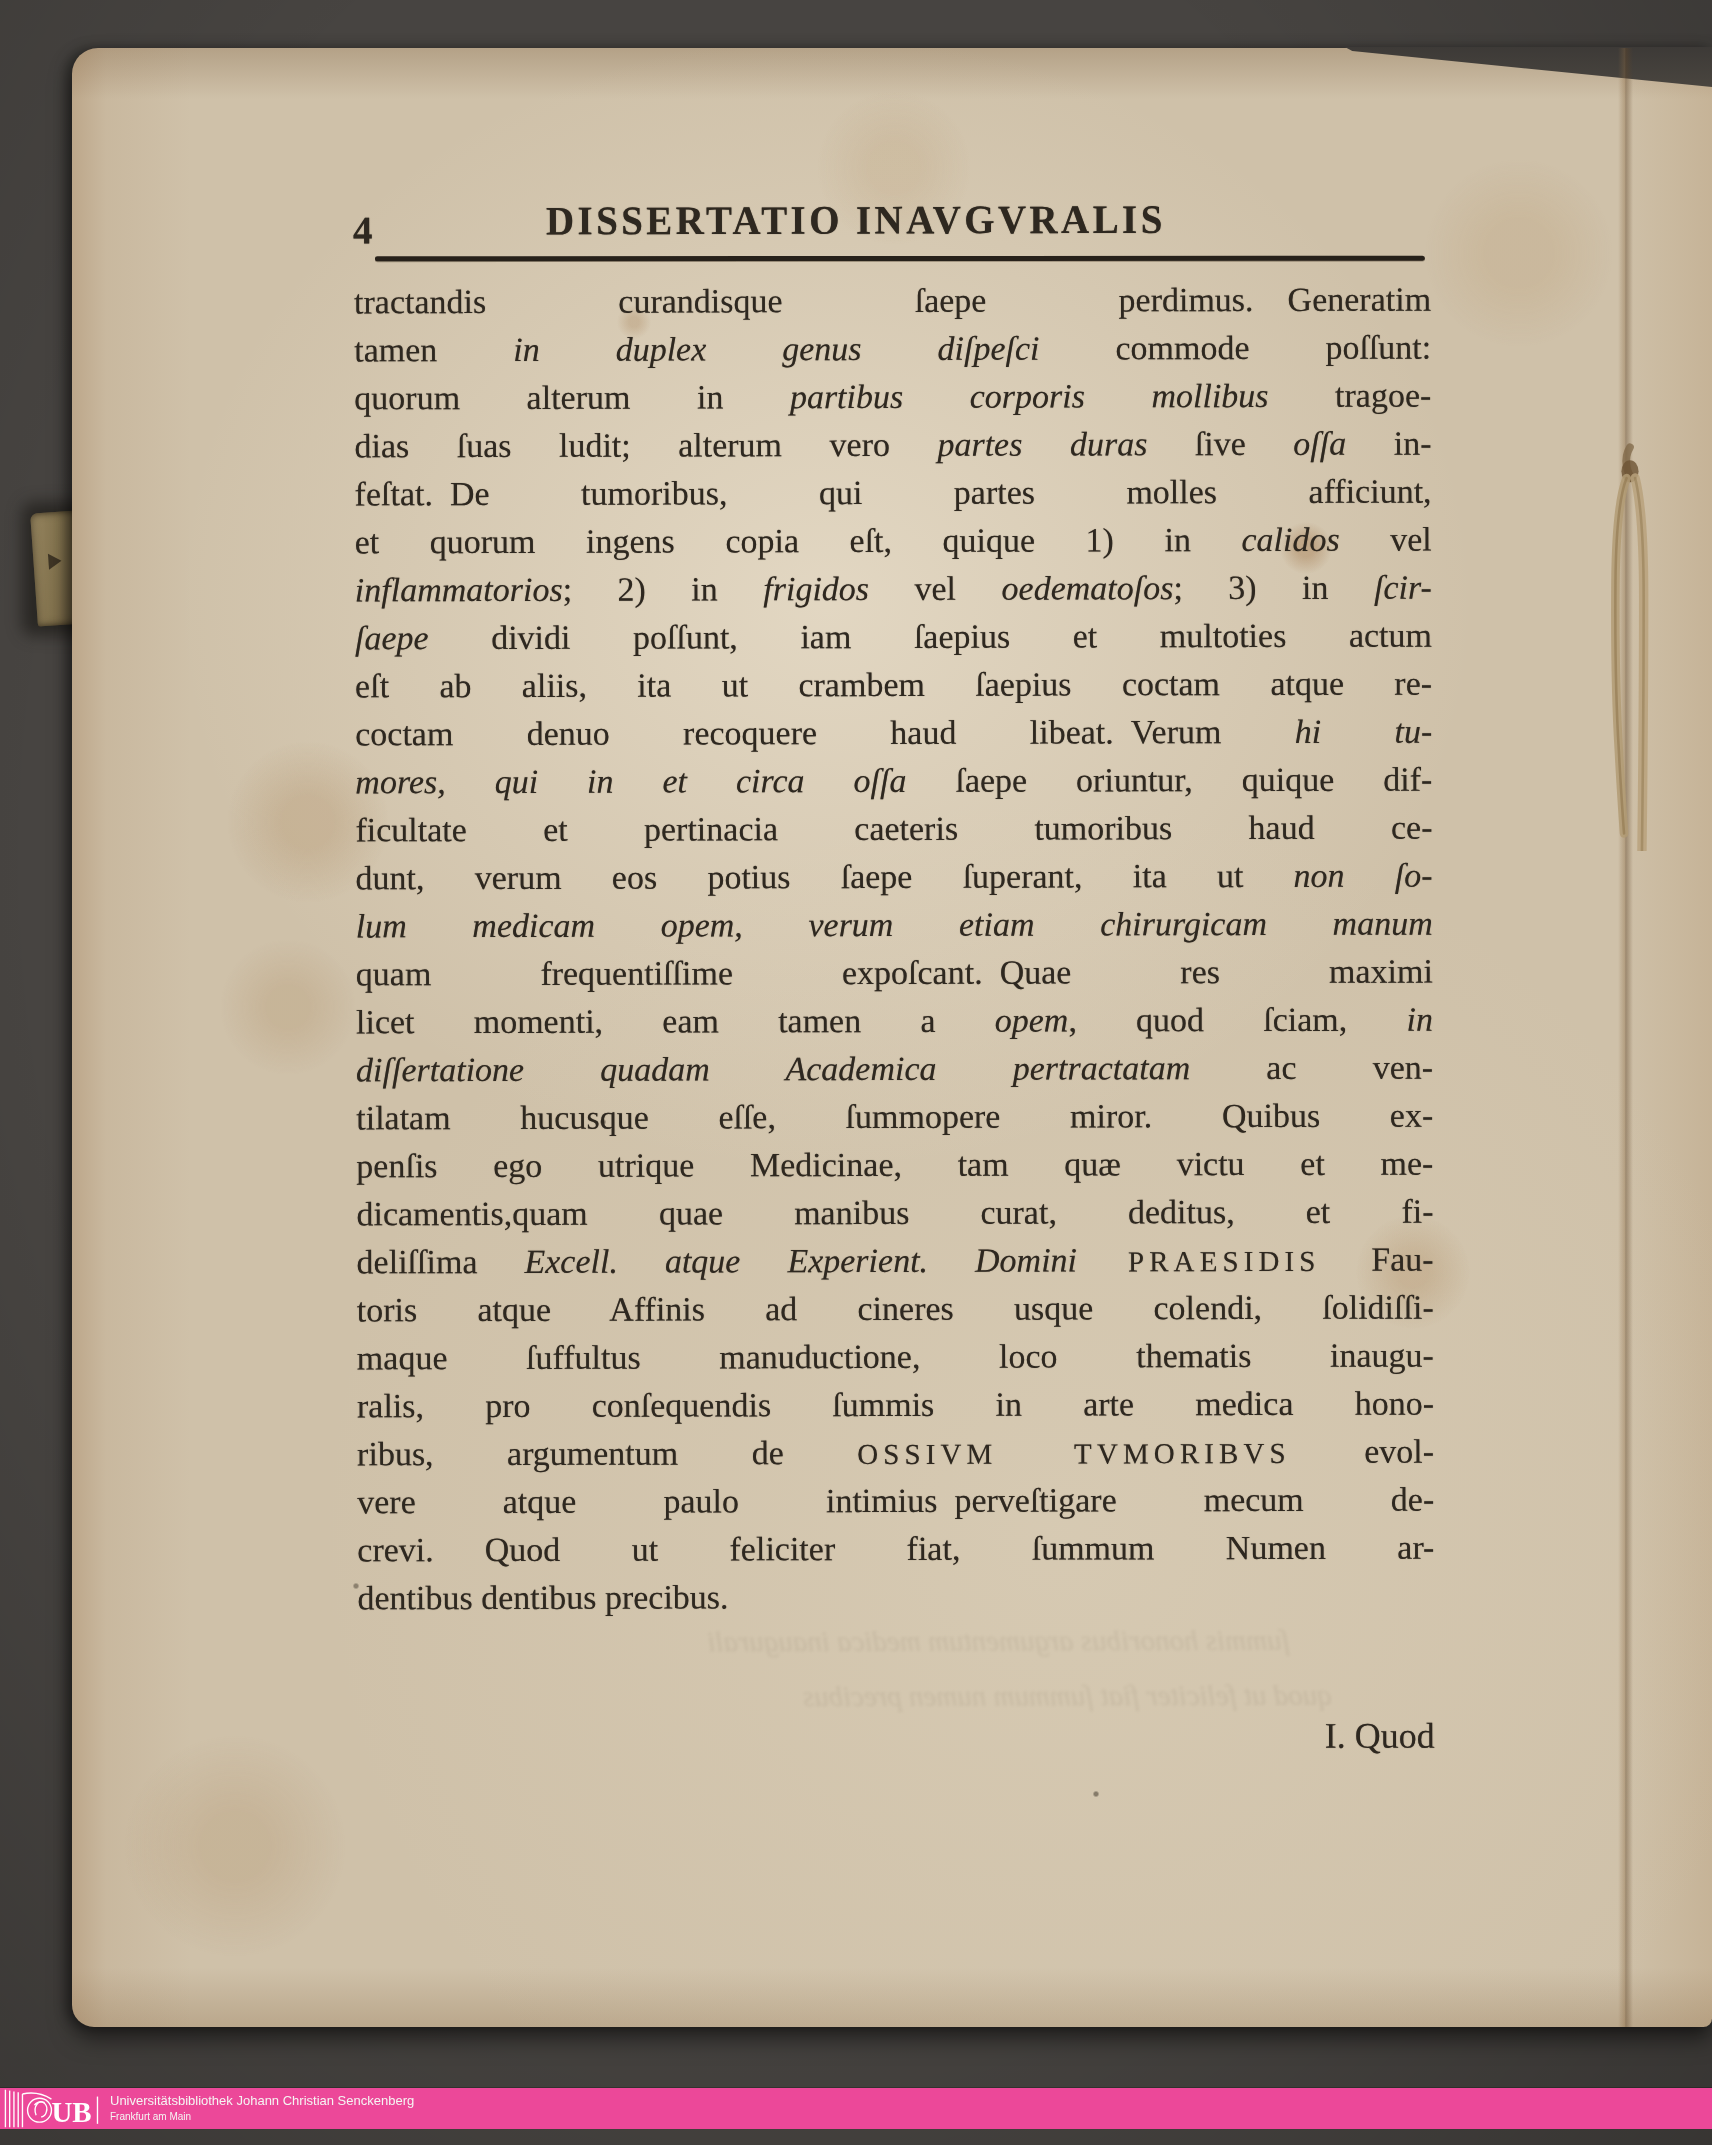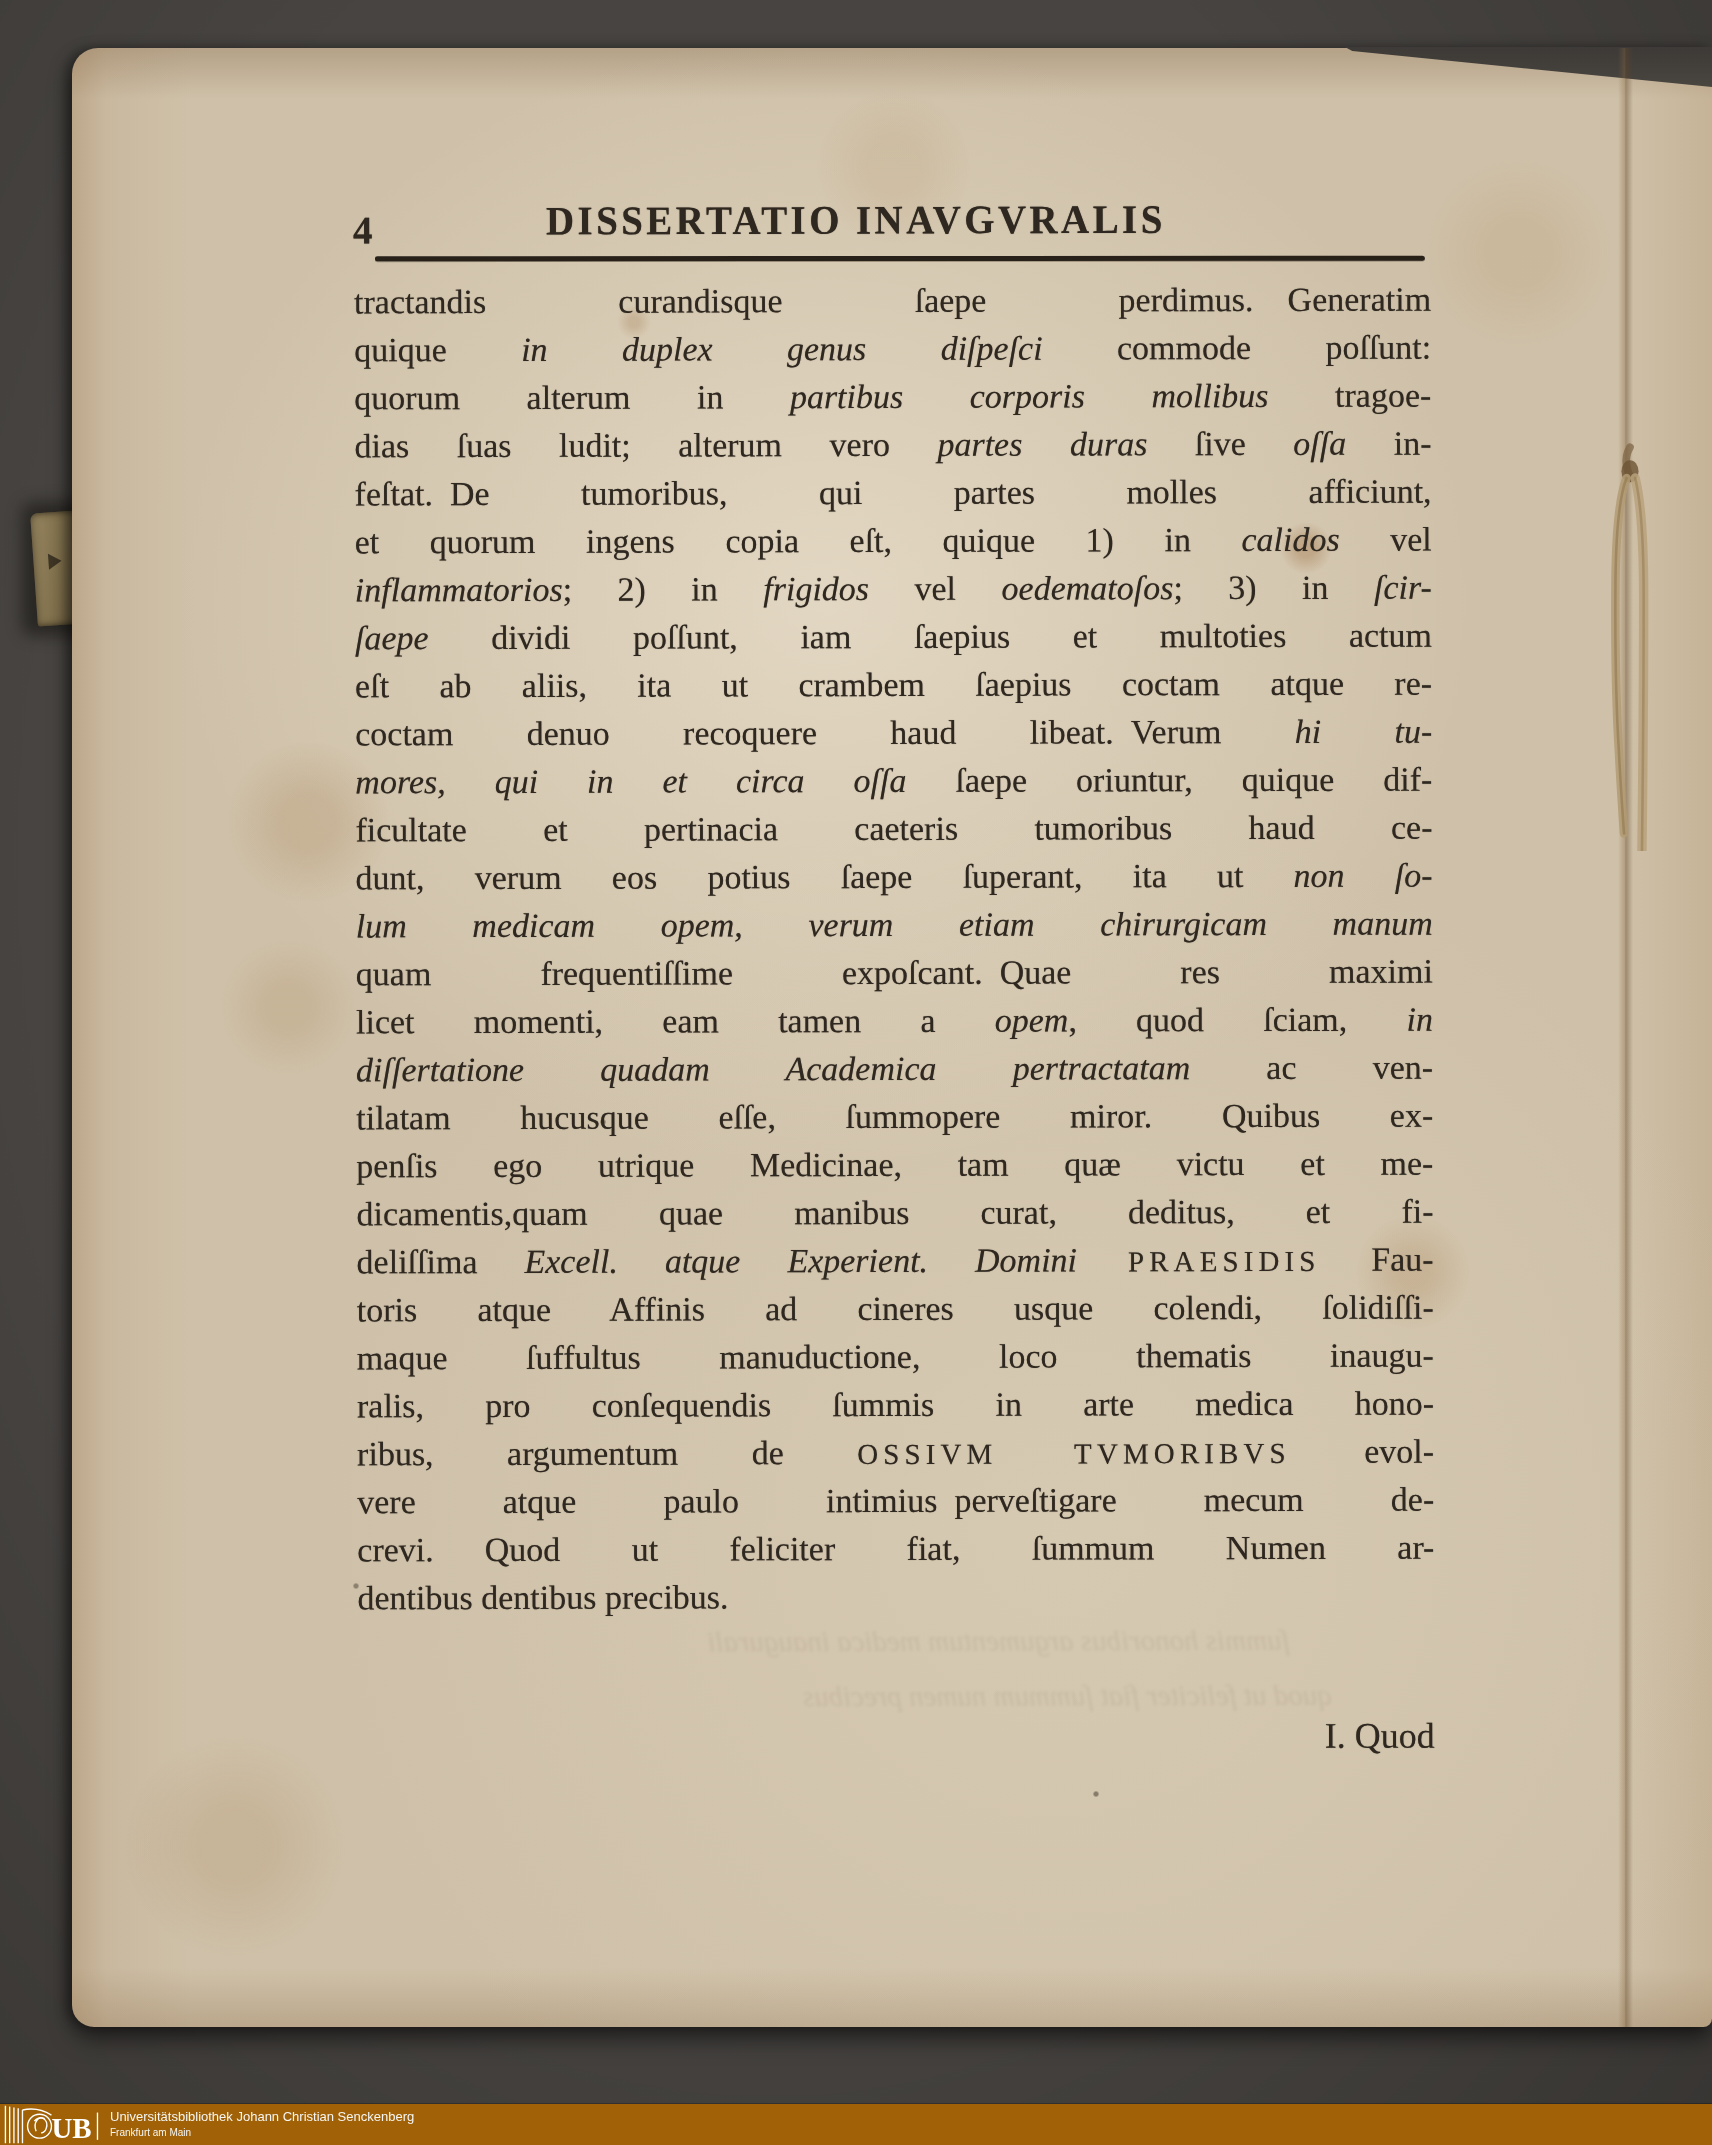--- a/index.html
+++ b/index.html
@@ -66,21 +66,21 @@
   .just{text-align:justify;text-align-last:justify;}
   .i{font-style:italic;}
   .sc{font-size:29px;letter-spacing:5.1px;}
   .catchword{position:absolute;left:284px;top:1668px;width:1077px;text-align:right;font-size:36px;
     text-shadow:0 0 0.9px rgba(40,30,20,.55);}
   .showthrough{position:absolute;font-size:29px;font-style:italic;color:#5a4c38;opacity:0.10;
     transform:scaleX(-1);filter:blur(1.7px);white-space:nowrap;overflow:hidden;}
   .st1{left:411px;top:1577px;width:805px;}
   .st2{left:368px;top:1632px;width:890px;}
   
-  .footer-bar{position:absolute;left:0;bottom:0;width:1712px;height:41px;background:#a16207;z-index:6;
+  .footer-bar{position:absolute;left:0;bottom:16px;width:1712px;height:41px;background:#ec4899;z-index:6;
     box-shadow:0 -0.9px 0 rgba(0,0,0,.25);}
   .logo{position:absolute;left:1.7px;bottom:0;}
   .footer-text{position:absolute;left:110px;top:5.1px;
     font-family:"Liberation Sans","DejaVu Sans",sans-serif;color:#f5f5f3;}
   .footer-line1{font-size:13px;line-height:15.4px;text-align:center;}
   .footer-line2{font-size:10px;line-height:15.4px;}
 </style>
 </head>
 <body>
 
@@ -99,21 +99,21 @@
     <path d="M54 44 q10 40 10 140 q0 130 -2 296" fill="none" stroke="#b8a27c" stroke-width="11" stroke-linecap="round" opacity="0.85"></path>
     <path d="M54 44 q10 40 10 140 q0 130 -2 296" fill="none" stroke="#927a52" stroke-width="3" stroke-linecap="round" opacity="0.55"></path>
   </svg>
 
   <div class="print">
     <div class="page-number">4</div>
     <div class="running-header">DISSERTATIO INAVGVRALIS</div>
     <div class="rule"></div>
     <div class="body-text">
         <div class="bline just"><span class="r">tractandis curandisque ſaepe perdimus.  Generatim</span></div>
-        <div class="bline just"><span class="r">quique </span><span class="i">in duplex genus diſpeſci</span><span class="r"> commode poſſunt:</span></div>
+        <div class="bline just"><span class="r">tamen </span><span class="i">in duplex genus diſpeſci</span><span class="r"> commode poſſunt:</span></div>
         <div class="bline just"><span class="r">quorum alterum in </span><span class="i">partibus corporis mollibus</span><span class="r"> tragoe-</span></div>
         <div class="bline just"><span class="r">dias ſuas ludit; alterum vero </span><span class="i">partes duras</span><span class="r"> ſive </span><span class="i">oſſa</span><span class="r"> in-</span></div>
         <div class="bline just"><span class="r">feſtat. De tumoribus, qui partes molles afficiunt,</span></div>
         <div class="bline just"><span class="r">et quorum ingens copia eſt, quique 1) in </span><span class="i">calidos</span><span class="r"> vel</span></div>
         <div class="bline just"><span class="i">inflammatorios</span><span class="r">; 2) in </span><span class="i">frigidos</span><span class="r"> vel </span><span class="i">oedematoſos</span><span class="r">; 3) in </span><span class="i">ſcir-</span></div>
         <div class="bline just"><span class="i">ſaepe</span><span class="r"> dividi poſſunt, iam ſaepius et multoties actum</span></div>
         <div class="bline just"><span class="r">eſt ab aliis, ita ut crambem ſaepius coctam atque re-</span></div>
         <div class="bline just"><span class="r">coctam denuo recoquere haud libeat. Verum </span><span class="i">hi tu-</span></div>
         <div class="bline just"><span class="i">mores, qui in et circa oſſa</span><span class="r"> ſaepe oriuntur, quique dif-</span></div>
         <div class="bline just"><span class="r">ficultate et pertinacia caeteris tumoribus haud ce-</span></div>

